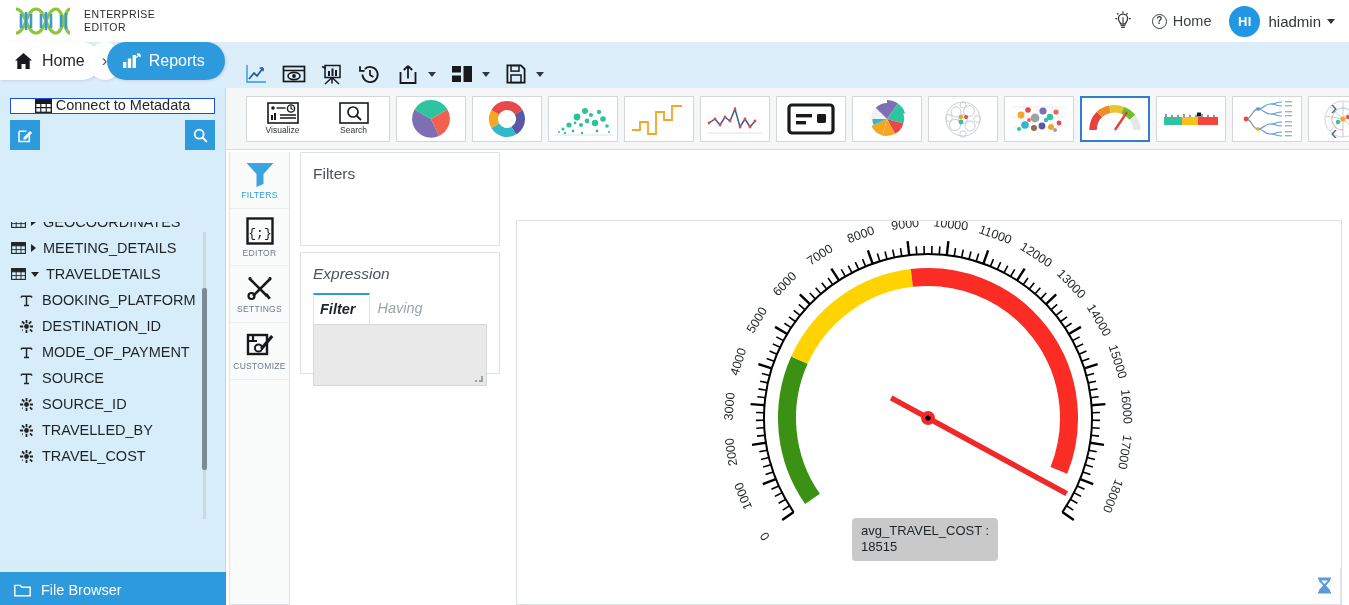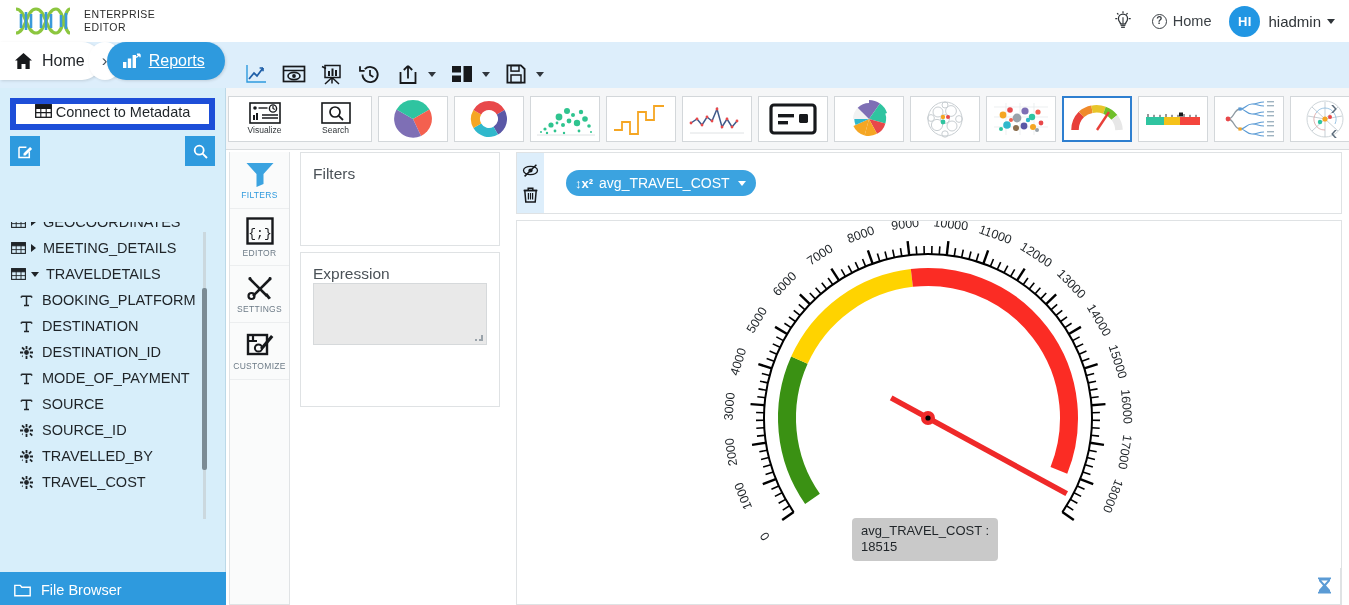--- a/index.html
+++ b/index.html
@@ -62,42 +62,41 @@
   .crumb-sep {
     width: 32px; height: 38px; background: #fff; margin-left: -12px;
     border-radius: 19px; display:flex; align-items:center; justify-content:center;
     font-size: 17px; color: #4a5560; box-shadow: 1px 1px 3px rgba(0,0,0,.10);
   }
   .crumb-reports {
     height: 38px; background: #2e9ade; margin-left: -14px;
     border-radius: 19px; display: flex; align-items: center; gap: 8px;
     padding: 0 20px 0 16px; cursor: pointer; color: #fff;
     box-shadow: 1px 1px 3px rgba(0,0,0,.13);
-    text-decoration: underline;
   }
   .crumb-reports .lbl { font-size: 16px; }
   .nav-tools { display: flex; align-items: center; gap: 4px; margin-left: 14px; }
   .nav-btn {
     width: 34px; height: 34px; display: flex; align-items: center; justify-content: center;
     cursor: pointer; border-radius: 3px;
   }
   .nav-grp { display: flex; align-items: center; cursor: pointer; }
   .mini-caret {
     width:0;height:0;border-left:4px solid transparent;border-right:4px solid transparent;
     border-top:5px solid #31373d; margin-left: 3px; margin-right: 5px;
   }
 
   
   .sidebar {
     position: absolute; left: 0; top: 88px; width: 226px; height: 517px;
     background: #d7eefa; border-right: 1px solid #bcd9e8;
   }
   .meta-btn {
-    margin: 10px 10px 0 10px; height: 32px; background: #fff;
-    border: 6px solid #1d4ed8; display: flex; align-items: flex-start;
+    margin: 10px 10px 0 10px; height: 16px; background: #fff;
+    border: 1px solid #1d4ed8; display: flex; align-items: flex-end;
     justify-content: center; gap: 4px; font-size: 14.5px; color: #23282c;
     cursor: pointer;
   }
   .sb-actionrow {
     position: relative; height: 30px; margin-top: 6px;
   }
   .sb-sq {
     position: absolute; width: 30px; height: 30px; background: #2e9ade;
     display: flex; align-items: center; justify-content: center; cursor: pointer;
   }
@@ -127,21 +126,21 @@
   .file-browser {
     position: absolute; left: 0; top: 484px; width: 226px; height: 35px;
     background: #2e9ade; color: #fff; display: flex; align-items: center;
     gap: 10px; padding-left: 14px; font-size: 14.5px; cursor: pointer;
   }
 
   
   .typestrip {
     position: absolute; left: 226px; top: 88px; width: 1123px; height: 62px;
     background: #f5f6f7; border-bottom: 1px solid #d9dcde;
-    display: flex; align-items: center; padding-left: 2px;
+    display: flex; align-items: center; padding-left: 20px;
   }
   .ts-card {
     width: 70px; height: 46px; background: #fff; border: 1px solid #d3d7da;
     margin-right: 6px; display: flex; align-items: center; justify-content: center;
     cursor: pointer; flex: 0 0 auto; overflow: hidden;
   }
   .ts-card.wide { width: 144px; }
   .ts-card.selected { border: 2px solid #2e7fd0; }
   .ts-dual { display: flex; width: 100%; height: 100%; }
   .ts-half {
@@ -169,21 +168,21 @@
   }
   .rail-btn .cap { font-size: 8.5px; color: #6d7b87; letter-spacing: .3px; }
   .rail-btn.active .cap { color: #2e9ade; }
 
   
   .panel {
     position: absolute; background: #fff; border: 1px solid #dfe2e4;
   }
   .panel-ttl { font-size: 15.5px; color: #4b5258; padding: 12px 0 0 12px; }
   #filters-panel { left: 300px; top: 152px; width: 200px; height: 94px; }
-  #expr-panel { left: 300px; top: 252px; width: 200px; height: 155px; }
+  #expr-panel { left: 300px; top: 252px; width: 200px; height: 122px; font-style: italic; }
   .tabs { display: flex; margin: 10px 0 0 12px; }
   .tab {
     padding: 6px 14px 7px 6px; font-size: 14.5px; color: #9aa3aa; cursor: pointer;
     border: 1px solid transparent; border-bottom: none;
   }
   .tab.active {
     color: #1f2428; font-weight: bold; background: #fff;
     border-color: #dfe2e4; border-top: 2px solid #2e9ade;
   }
   .expr-box {
@@ -440,29 +439,20 @@
             <span>TRAVELDETAILS</span>
           </div>
           <div class="t-item child">
             <span class="t-ico">
               <svg width="13" height="13" viewBox="0 0 13 13">
                 <path d="M1.4 2.2h10.2M6.5 2.2v9.2M4 11.4h5" stroke="#1f2428" stroke-width="1.5" fill="none"></path>
                 <path d="M1.4 2.2v1.6M11.6 2.2v1.6" stroke="#1f2428" stroke-width="1.5"></path>
               </svg>
             </span>
             <span>BOOKING_PLATFORM</span>
-          </div>
-          <div class="t-item child">
-            <span class="t-ico">
-              <svg width="13" height="13" viewBox="0 0 13 13">
-                <path d="M1.4 2.2h10.2M6.5 2.2v9.2M4 11.4h5" stroke="#1f2428" stroke-width="1.5" fill="none"></path>
-                <path d="M1.4 2.2v1.6M11.6 2.2v1.6" stroke="#1f2428" stroke-width="1.5"></path>
-              </svg>
-            </span>
-            <span>DESTINATION</span>
           </div>
           <div class="t-item child">
             <span class="t-ico">
               <svg width="13" height="13" viewBox="0 0 13 13">
                 <g fill="#1f2428">
                   <circle cx="6.5" cy="6.5" r="2.4"></circle>
                   <path d="M5.6 0h1.8v3.2H5.6zM5.6 9.8h1.8V13H5.6zM0 5.6h3.2v1.8H0zM9.8 5.6H13v1.8H9.8z"></path>
                   <path d="M1.4 2.1l1.3-1.3 2.3 2.3-1.3 1.3zM9.3 10l1.3-1.3 2.3 2.3-1.3 1.3zM10.6 .8l1.3 1.3-2.3 2.3-1.3-1.3zM2.7 11.2l1.3 1.3-2.3-2.3 1.3-1.3z"></path>
                 </g>
               </svg>
@@ -816,48 +806,29 @@
       <span class="cap">CUSTOMIZE</span>
     </div>
   </div>
 
   <div class="panel" id="filters-panel">
     <div class="panel-ttl">Filters</div>
   </div>
 
   <div class="panel" id="expr-panel">
     <div class="panel-ttl">Expression</div>
+    <div class="tabs">
+      <div class="tab active">Filter</div>
+      <div class="tab">Having</div>
+    </div>
     <div class="expr-box">
       <span class="grip"></span>
     </div>
   </div>
 
-  <div class="shelf">
-    <div class="shelf-rail">
-      <span class="shelf-ico">
-        <svg width="17" height="14" viewBox="0 0 17 14">
-          <ellipse cx="8.5" cy="6.5" rx="7" ry="4.2" fill="none" stroke="#17191c" stroke-width="1.3"></ellipse>
-          <circle cx="8.5" cy="6.5" r="2.1" fill="#17191c"></circle>
-          <path d="M2.6 12.4L14.4.7" stroke="#17191c" stroke-width="1.5"></path>
-        </svg>
-      </span>
-      <span class="shelf-ico">
-        <svg width="15" height="16" viewBox="0 0 15 16">
-          <path d="M1.8 3.6h11.4l-1 11.4H2.8z" fill="none" stroke="#17191c" stroke-width="1.5"></path>
-          <path d="M.6 3.6h13.8M5.2 3.6V1.2h4.6v2.4" stroke="#17191c" stroke-width="1.5" fill="none"></path>
-          <path d="M5.4 6v6.4M7.5 6v6.4M9.6 6v6.4" stroke="#17191c" stroke-width="1.2"></path>
-        </svg>
-      </span>
-    </div>
-    <div class="chip">
-      <span class="x2">↕x²</span>
-      <span>avg_TRAVEL_COST</span>
-      <span class="caret"></span>
-    </div>
-  </div>
 
   <div class="canvas">
     <svg id="gauge-svg" width="824" height="350" viewBox="0 0 824 350">
         <path d="M295.4995617552521 277.87427752549746 A141 141 0 0 1 282.40168458413063 139.17722531561992" fill="none" stroke="#3a9113" stroke-width="18"></path>
         <path d="M282.40168458413063 139.17722531561992 A141 141 0 0 1 394.8453282457633 56.928494758880845" fill="none" stroke="#ffd300" stroke-width="18"></path>
         <path d="M394.8453282457633 56.928494758880845 A141 141 0 0 1 541.8779860583451 249.45905799108135" fill="none" stroke="#fb2c24" stroke-width="18"></path>
         <path d="M276.6590647366053 291.0665355615715 A164 164 0 1 1 545.3409352633946 291.0665355615715" fill="none" stroke="#000" stroke-width="2"></path>
         <line x1="276.6590647366053" y1="291.0665355615715" x2="265.19093611655944" y2="299.09660567048616" stroke="#000" stroke-width="2.4"></line>
         <text x="251.26535136364654" y="312.8474050884539" text-anchor="middle" fill="#1f2428" font-size="12.5" font-family="&quot;Liberation Sans&quot;, sans-serif" transform="rotate(-125 251.26535136364654 312.8474050884539)">0</text>
         <line x1="272.48180803751575" y1="284.79926249943315" x2="265.72482306373604" y2="289.08215335306403" stroke="#000" stroke-width="1.6"></line>

